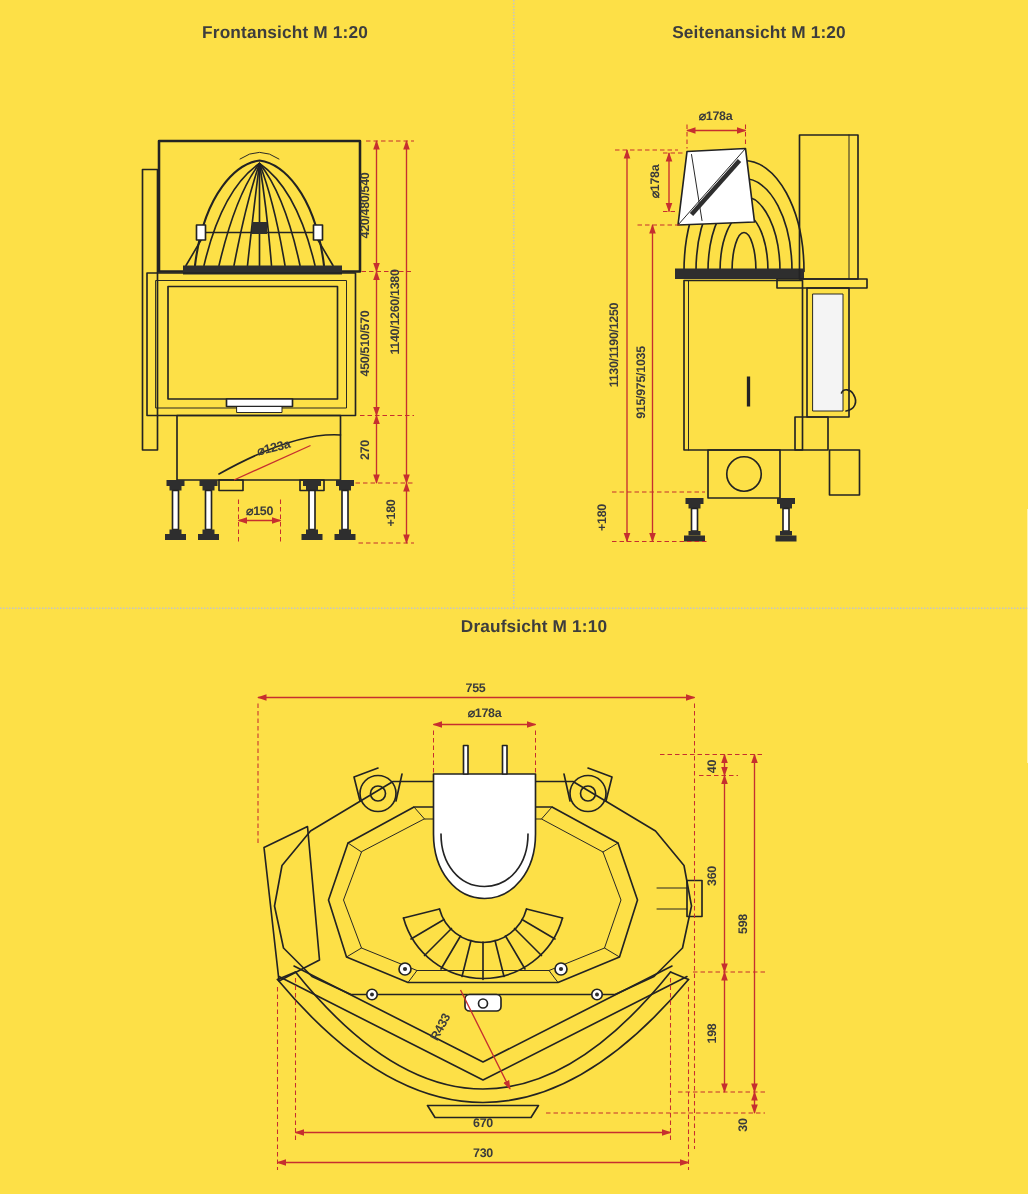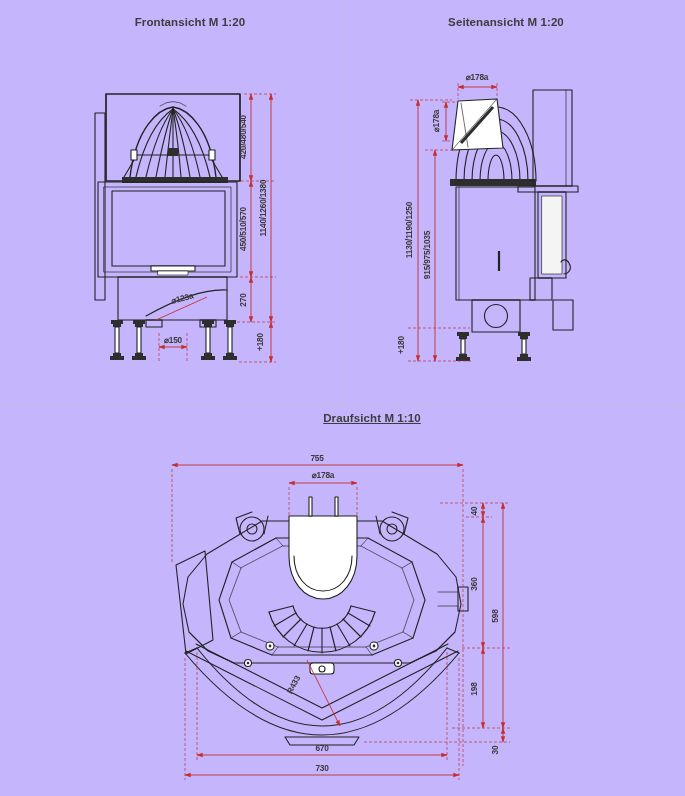--- a/index.html
+++ b/index.html
@@ -1,16 +1,16 @@
 <!DOCTYPE html>
 <html><head>
 <meta charset="utf-8">
 <style>
   html,body{margin:0;padding:0;background:#fff;}
-  .canvas{position:relative;width:685px;height:796px;background:#c4b5fd;overflow:hidden;
+  .canvas{position:relative;width:685px;height:796px;background:#fde047;overflow:hidden;
           font-family:"Liberation Sans",sans-serif;}
   .title{position:absolute;font:700 11.5px "Liberation Sans",sans-serif;color:#3d3d3d;
          text-align:center;letter-spacing:.1px;}
   .divider-v{position:absolute;left:342px;top:0;width:0;height:405px;border-left:1px dotted #c4c4c4;}
   .divider-h{position:absolute;left:0;top:405px;width:685px;height:0;border-top:1px dotted #c4c4c4;}
   svg{position:absolute;display:block;}
   
   .k{stroke:#232323;fill:none;stroke-width:1.1;stroke-linejoin:round;stroke-linecap:round;}
   .k2{stroke-width:1.7;}
   .k3{stroke-width:1.4;}
@@ -24,21 +24,21 @@
   text.dim{font:700 8.3px "Liberation Sans",sans-serif;fill:#3b3b3b;
            letter-spacing:-.2px;text-anchor:middle;}
 </style>
 </head>
 <body>
 
 <div class="canvas">
 
   <div class="title" style="left:90px;top:16px;width:200px;">Frontansicht M 1:20</div>
   <div class="title" style="left:406px;top:16px;width:200px;">Seitenansicht M 1:20</div>
-  <div class="title" style="left:272px;top:412px;width:200px;text-decoration:underline;">Draufsicht M 1:10</div>
+  <div class="title" style="left:256px;top:412px;width:200px;">Draufsicht M 1:10</div>
 
   <div class="divider-v"></div>
   <div class="divider-h"></div>
 
   <svg style="left:0;top:0" width="342" height="405" viewBox="0 0 342 405">
     <defs>
       <marker id="arrF" viewBox="0 0 10 10" refX="9" refY="5" markerWidth="7" markerHeight="7" orient="auto-start-reverse">
           <path d="M0,1.5 L10,5 L0,8.5 Z" fill="#c62f2f"></path>
         </marker>
     </defs>

